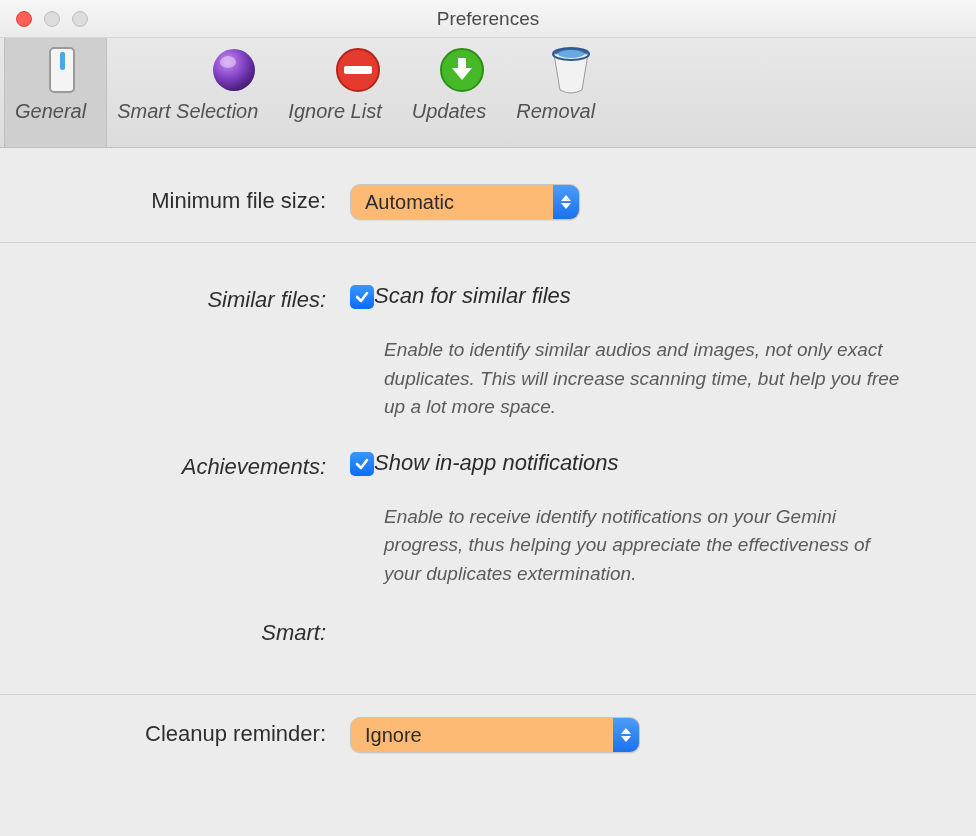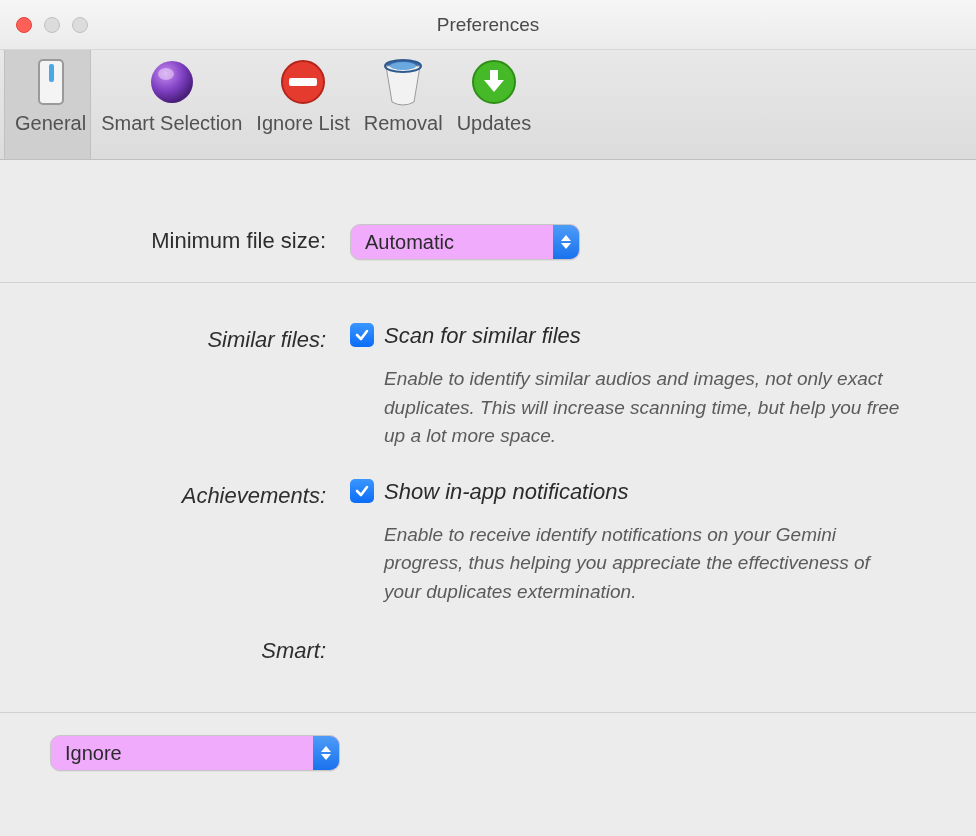--- a/index.html
+++ b/index.html
@@ -7,21 +7,21 @@
       font-family: -apple-system, BlinkMacSystemFont, "Helvetica Neue", Arial, sans-serif;
       width: 976px;
       height: 836px;
       background: #ececec;
       overflow: hidden;
       color: #313131;
     }
 
     
     .titlebar {
-      height: 50px;
+      height: 38px;
       background: linear-gradient(to bottom, #f6f6f6, #ebebeb);
       border-bottom: 1px solid #d7d7d7;
       display: flex;
       align-items: center;
       position: relative;
     }
     .traffic-lights {
       display: flex;
       gap: 12px;
       padding-left: 16px;
@@ -43,45 +43,46 @@
       height: 110px;
       background: linear-gradient(to bottom, #e8e8e8, #dcdcdc);
       border-bottom: 1px solid #bfbfbf;
       display: flex;
       align-items: stretch;
       padding: 0 4px;
     }
     .tab {
       display: flex;
       flex-direction: column;
-      align-items: center;
+      align-items: flex-end;
       justify-content: flex-start;
-      padding: 8px 4px 4px 10px;
+      padding: 8px 20px 4px 10px;
       cursor: default;
       gap: 6px;
       color: #525252;
       font-size: 20px;
+      font-style: italic;
     }
     .tab.selected {
       background: #cfcfcf;
       border-left: 1px solid #c0c0c0;
       border-right: 1px solid #c0c0c0;
     }
     .tab .icon {
       width: 48px;
       height: 48px;
       display: flex;
       align-items: center;
       justify-content: center;
     }
     .tab-label { white-space: nowrap; }
 
     
     .content {
-      padding: 42px 50px 0 50px;
+      padding: 14px 50px 0 50px;
     }
     .form-row {
       display: flex;
       align-items: flex-start;
       margin-bottom: 0;
       padding: 22px 0;
     }
     .form-label {
       width: 300px;
       text-align: right;
@@ -98,21 +99,21 @@
       border: none;
       border-top: 1px solid #d1d1d1;
       margin: 0 -50px;
     }
 
     
     .popup {
       display: inline-flex;
       align-items: center;
       height: 36px;
-      background: #f0abfc;
+      background: #fdba74;
       border: 1px solid #c6c6c6;
       border-radius: 10px;
       box-shadow: 0 1px 1px rgba(0,0,0,0.06);
       overflow: hidden;
       position: relative;
     }
     .popup .popup-text {
       padding: 0 14px;
       font-size: 20px;
       color: #2b2b2b;
@@ -125,42 +126,41 @@
       flex-direction: column;
       align-items: center;
       justify-content: center;
       gap: 2px;
     }
     .popup .popup-arrows svg { display:block; }
 
     
     .checkbox-row {
       display: flex;
-      align-items: flex-start;
-      gap: 10px;
+      align-items: flex-end;
     }
     .mac-check {
       width: 24px;
       height: 24px;
       border-radius: 5px;
       background: linear-gradient(to bottom, #3a97ff, #0a6cf7);
       display: flex;
       align-items: center;
       justify-content: center;
       flex-shrink: 0;
     }
     .check-label {
       font-size: 22px;
       color: #2b2b2b;
     }
     .check-desc {
       font-size: 19px;
       color: #5b5b5b;
       line-height: 1.5;
-      margin-top: 16px;
+      margin-top: 27px;
       padding-left: 34px;
       max-width: 560px;
     }
 
     .group { padding: 18px 0 26px 0; font-style: italic; }
 
   </style>
 </head>
 <body>
 
@@ -208,39 +208,39 @@
         <circle cx="24" cy="24" r="21" fill="#e43b2e"></circle>
         <circle cx="24" cy="24" r="21" fill="none" stroke="#b5241a" stroke-width="2"></circle>
         <rect x="10" y="20" width="28" height="8" rx="2" fill="#fff"></rect>
       </svg>
     </span>
     <span class="tab-label">Ignore List</span>
   </div>
 
   <div class="tab">
     <span class="icon">
+      <svg width="48" height="48" viewBox="0 0 48 48">
+        <circle cx="24" cy="24" r="21" fill="#45b928"></circle>
+        <circle cx="24" cy="24" r="21" fill="none" stroke="#2e8e16" stroke-width="2"></circle>
+        <path d="M24 10 L24 28 M24 34 L14 22 L20 22 L20 12 L28 12 L28 22 L34 22 Z" fill="#fff"></path>
+      </svg>
+    </span>
+    <span class="tab-label">Updates</span>
+  </div>
+
+  <div class="tab">
+    <span class="icon">
       <svg width="44" height="48" viewBox="0 0 44 48">
         <ellipse cx="22" cy="8" rx="18" ry="6" fill="#3a6aa8"></ellipse>
         <path d="M5 8 L11 44 Q22 50 33 44 L39 8 Z" fill="#f2f2f2" stroke="#9a9a9a" stroke-width="1"></path>
         <ellipse cx="22" cy="8" rx="18" ry="6" fill="none" stroke="#2d5a8f" stroke-width="2"></ellipse>
         <ellipse cx="22" cy="8" rx="13" ry="4" fill="#6aa8e0"></ellipse>
       </svg>
     </span>
     <span class="tab-label">Removal</span>
-  </div>
-
-  <div class="tab">
-    <span class="icon">
-      <svg width="48" height="48" viewBox="0 0 48 48">
-        <circle cx="24" cy="24" r="21" fill="#45b928"></circle>
-        <circle cx="24" cy="24" r="21" fill="none" stroke="#2e8e16" stroke-width="2"></circle>
-        <path d="M24 10 L24 28 M24 34 L14 22 L20 22 L20 12 L28 12 L28 22 L34 22 Z" fill="#fff"></path>
-      </svg>
-    </span>
-    <span class="tab-label">Updates</span>
   </div>
 
 </div>
 
 <div class="content">
 
   <div class="form-row">
     <div class="form-label">Minimum file size:</div>
     <div class="form-control">
       <div class="popup" style="width:230px">
@@ -294,20 +294,21 @@
 
     <div class="form-row">
       <div class="form-label">Smart:</div>
     </div>
 
   </div>
 
   <hr class="divider">
 
   <div class="form-row">
+    <div class="form-label">Cleanup reminder:</div>
     <div class="form-control">
       <div class="popup" style="width:290px">
         <span class="popup-text">Ignore</span>
         <span style="flex:1"></span>
         <span class="popup-arrows">
           <svg width="10" height="6">
               <path d="M5 0 L10 6 L0 6 Z" fill="#fff"></path>
             </svg>
           <svg width="10" height="6">
               <path d="M5 6 L10 0 L0 0 Z" fill="#fff"></path>

